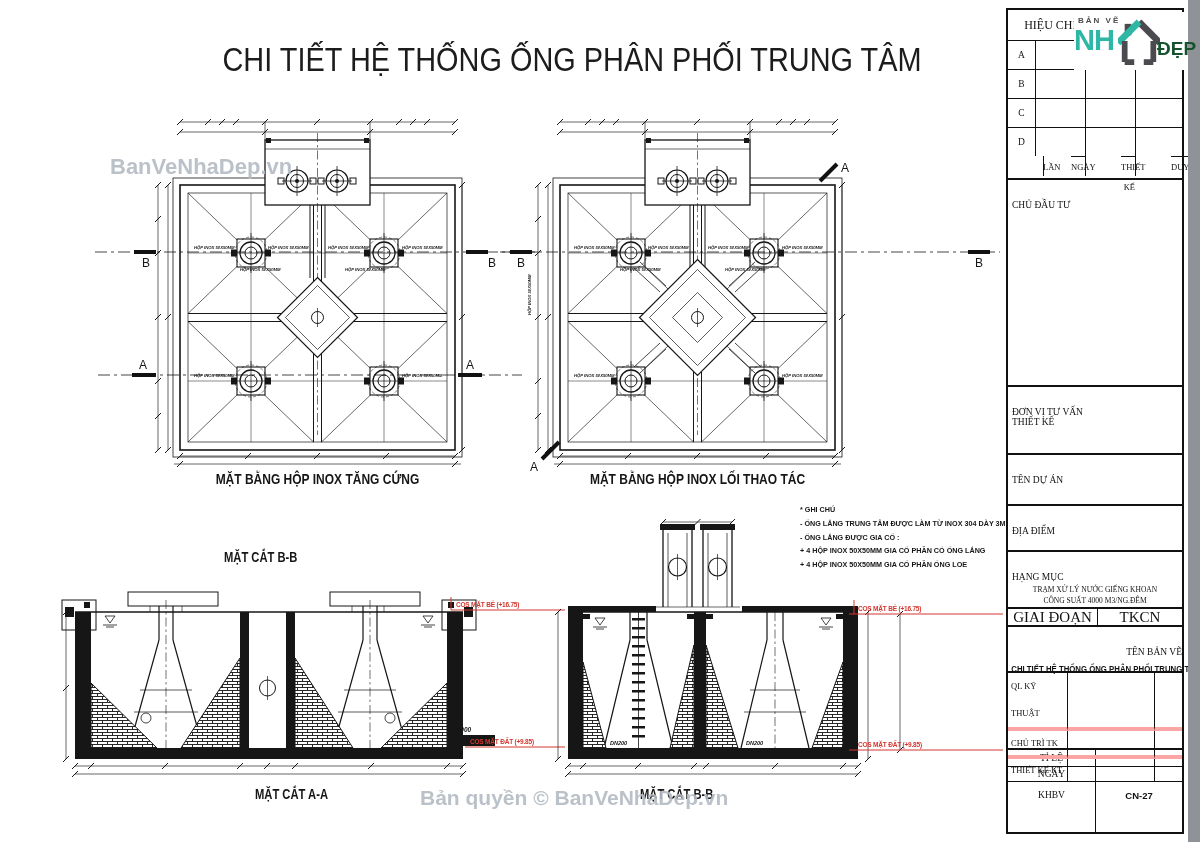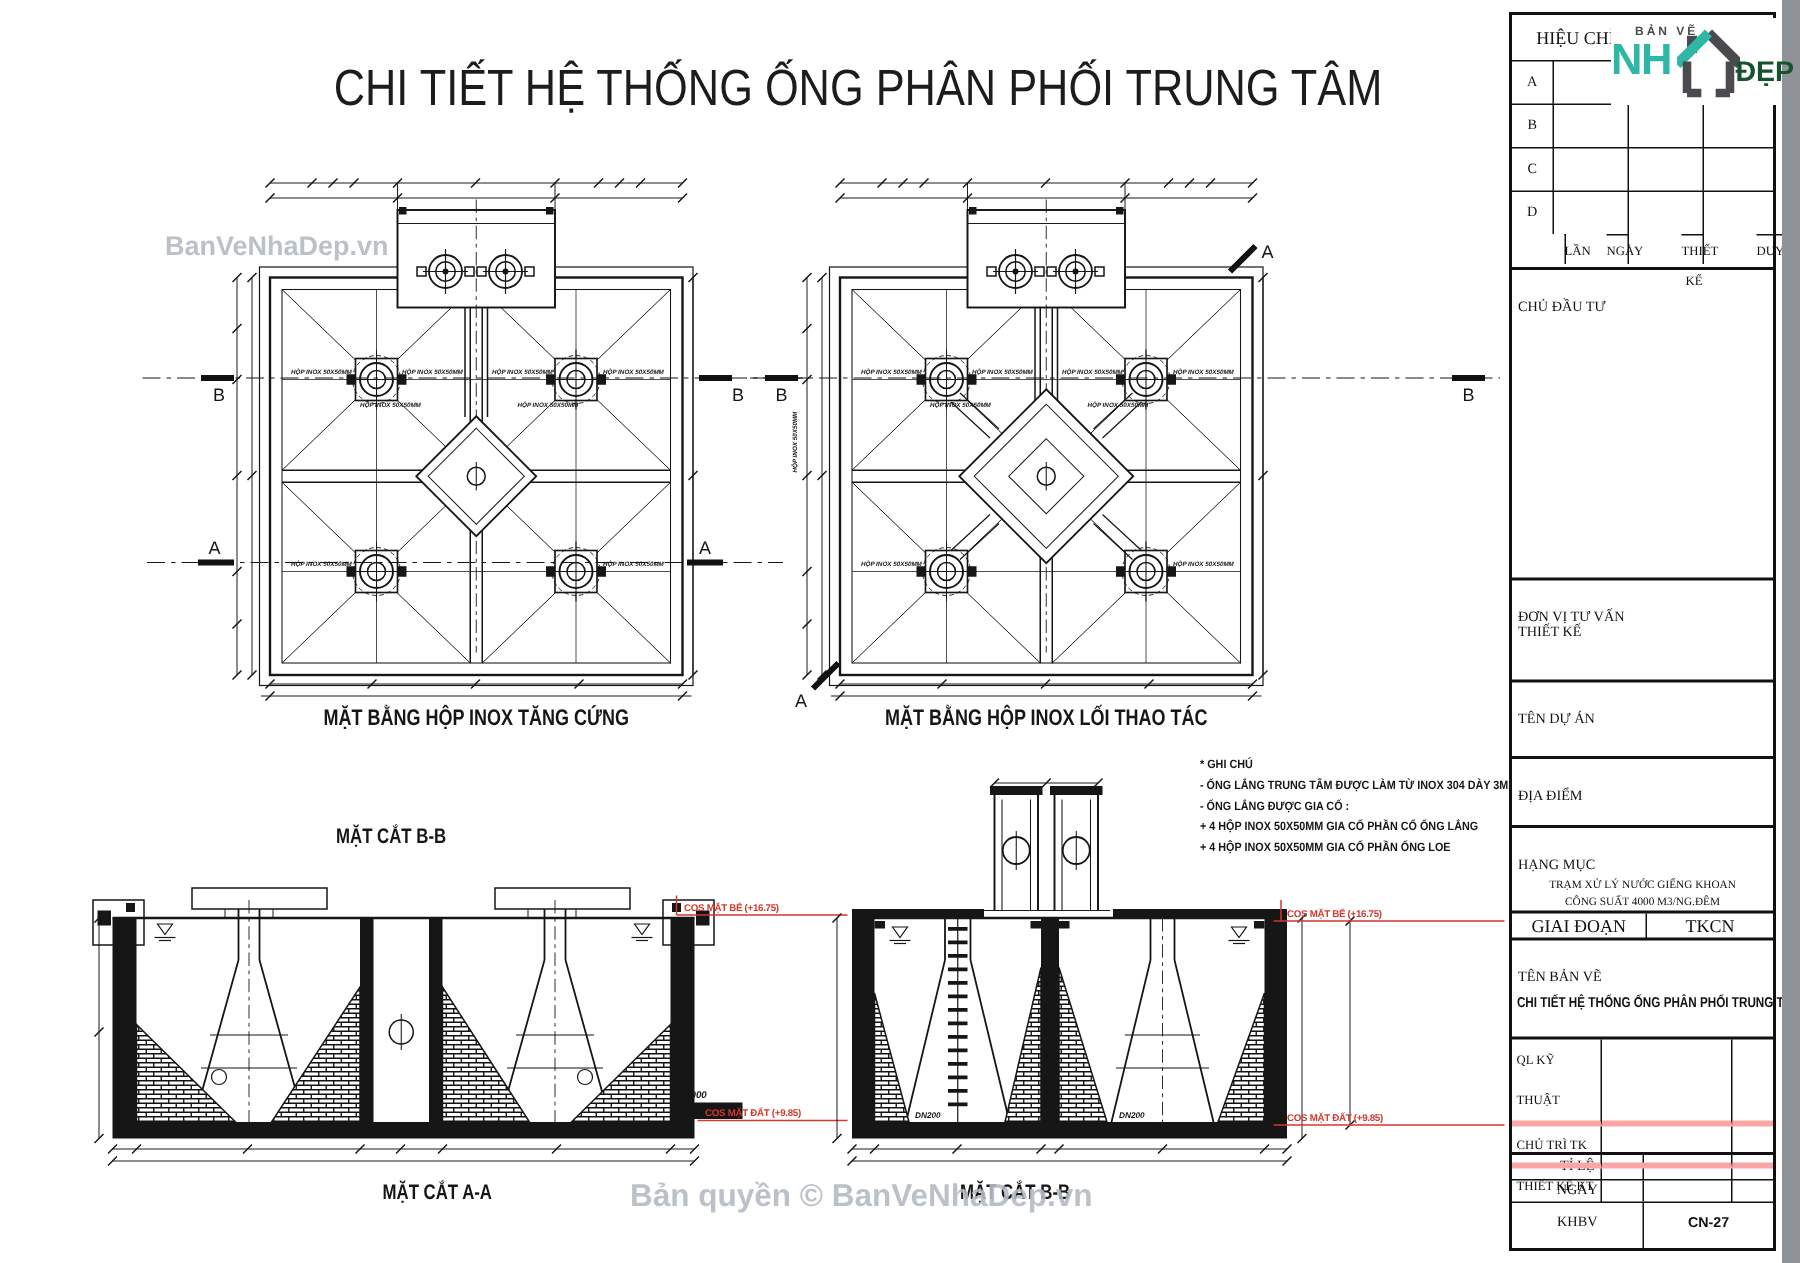--- a/index.html
+++ b/index.html
@@ -44,29 +44,29 @@
   .rev-head{height:30px;line-height:30px;text-align:center;font-size:12px;padding-right:72px;}
   .rev-grid{display:grid;grid-template-columns:28px 50px 50px 1fr;}
   .rev-grid>div{border-top:1.5px solid #111;border-right:1.5px solid #111;height:29px;
                 line-height:29px;text-align:center;font-size:9.5px;box-sizing:border-box;}
   .rev-grid>div:nth-child(4n){border-right:none;}
   .rev-foot{display:grid;grid-template-columns:28px 50px 50px 1fr;}
   .rev-foot>div{border-top:1.5px solid #111;border-right:1.5px solid #111;height:20px;
                 line-height:20px;text-align:right;font-size:8.5px;box-sizing:border-box;margin-left:35px;}
   .rev-foot>div:last-child{border-right:none;}
   .logo{position:absolute;left:66px;top:2px;width:112px;height:58px;background:#fff;z-index:5;}
-  .logo .bv{position:absolute;left:16px;top:4px;font-family:"Liberation Sans",sans-serif;
+  .logo .bv{position:absolute;left:4px;top:4px;font-family:"Liberation Sans",sans-serif;
             font-size:8px;font-weight:bold;letter-spacing:2px;color:#4b4b4f;}
   .logo .nh{position:absolute;left:0px;top:12px;font-family:"Liberation Sans",sans-serif;
             font-size:29px;font-weight:bold;color:#2eb7a4;letter-spacing:-1px;}
   .logo .dep{position:absolute;left:83px;top:26px;font-family:"Liberation Sans",sans-serif;
             font-size:19px;font-weight:bold;color:#14532d;}
   .logo svg{position:absolute;left:44px;top:6px;}
   .stage-row{display:grid;grid-template-columns:90px 1fr;height:18px;}
-  .stage-row>div{border-right:1.5px solid #111;text-align:center;font-size:12px;
+  .stage-row>div{border-right:1.5px solid #111;text-align:center;font-size:15px;
                  line-height:17px;box-sizing:border-box;}
   .stage-row>div:last-child{border-right:none;}
   .dn-val{font-family:"Liberation Sans",sans-serif;font-size:9.5px;font-weight:bold;
           transform:scaleX(.82);transform-origin:left;white-space:nowrap;padding:6px 0 0 4px;}
   .sign-grid{display:grid;grid-template-columns:60px 87px 1fr;}
   .sign-grid>div{border-right:1.5px solid #111;border-bottom:4px solid #fca5a5;
                  font-size:8.5px;box-sizing:border-box;padding-left:3px;}
   .sign-grid>div:nth-child(3n){border-right:none;}
   .sign-grid>div:nth-child(n+7){border-bottom:none;}
   .meta-row{display:grid;grid-template-columns:88px 1fr;box-sizing:border-box;}
@@ -282,21 +282,21 @@
       </g>
       <g>
         <path class="red" d="M849 750H1003"></path>
         <text class="redtxt" x="858" y="747">COS MẶT ĐẤT (+9.85)</text>
       </g>
     </g>
   </svg>
 
   <div class="main-title">CHI TIẾT HỆ THỐNG ỐNG PHÂN PHỐI TRUNG TÂM</div>
 
-  <div class="wm" style="left:110px;top:154px;font-size:18px;">BanVeNhaDep.vn</div>
+  <div class="wm" style="left:110px;top:154px;font-size:22px;">BanVeNhaDep.vn</div>
 
   <div class="cadlabel" style="left:180px;top:470px;width:275px;text-align:center;font-size:15px;transform-origin:center;">MẶT BẰNG HỘP INOX TĂNG CỨNG</div>
   <div class="cadlabel" style="left:560px;top:470px;width:275px;text-align:center;font-size:15px;transform-origin:center;">MẶT BẰNG HỘP INOX LỐI THAO TÁC</div>
 
   <div class="cadlabel" style="left:224px;top:549px;font-size:14px;transform-origin:left;">MẶT CẮT B-B</div>
   <div class="cadlabel" style="left:255px;top:786px;font-size:14px;transform-origin:left;">MẶT CẮT A-A</div>
   <div class="cadlabel" style="left:640px;top:786px;font-size:14px;transform-origin:left;">MẶT CẮT B-B</div>
 
   <div class="wm" style="left:420px;top:786px;font-size:21px;">Bản quyền © BanVeNhaDep.vn</div>
 
@@ -370,21 +370,21 @@
       <div class="tb-label">HẠNG MỤC</div>
       <div style="font-size:7.5px;text-align:center;margin-top:3px;">TRẠM XỬ LÝ NƯỚC GIẾNG KHOAN</div>
       <div style="font-size:7.5px;text-align:center;margin-top:2px;">CÔNG SUẤT 4000 M3/NG.ĐÊM</div>
     </div>
 
     <div class="tb-sec stage-row" style="height:18px;">
       <div>GIAI ĐOẠN</div>
       <div>TKCN</div>
     </div>
 
-    <div class="tb-sec" style="height:66px;">
+    <div class="tb-sec" style="height:46px;text-align:right;">
       <div class="tb-label">TÊN BẢN VẼ</div>
       <div class="dn-val">CHI TIẾT HỆ THỐNG ỐNG PHÂN PHỐI TRUNG TÂM</div>
     </div>
 
     <div class="tb-sec sign-grid" style="height:77px;">
       <div style="line-height:27px;">QL KỸ THUẬT</div>
         <div></div>
         <div></div>
       <div style="line-height:24px;">CHỦ TRÌ TK</div>
         <div></div>

